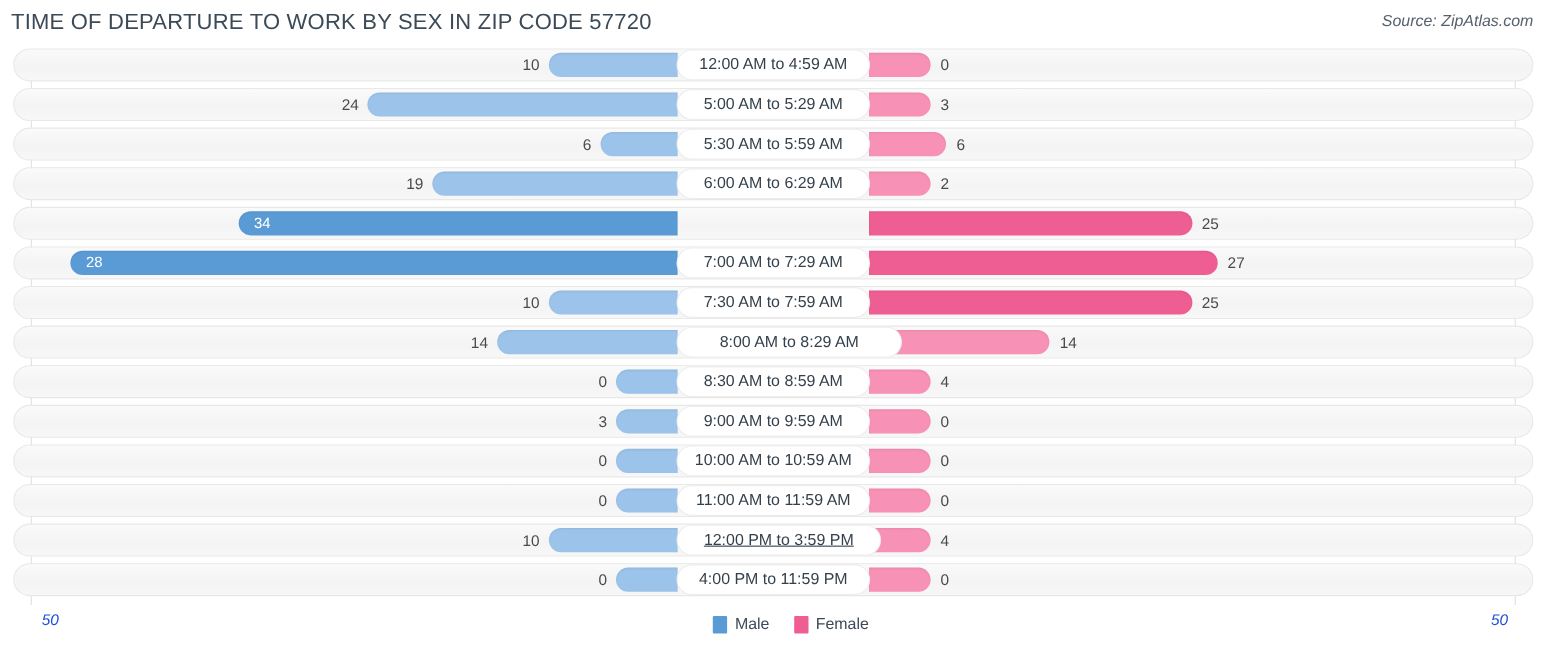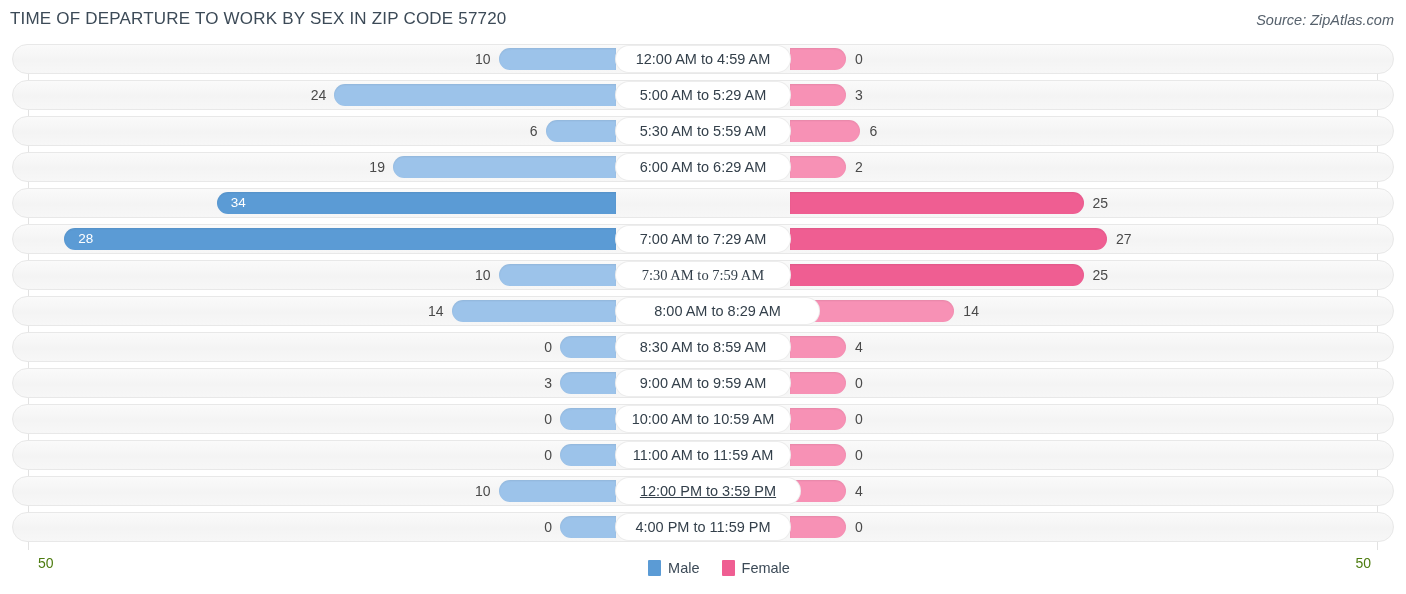--- a/index.html
+++ b/index.html
@@ -26,21 +26,21 @@
     position: absolute;
     left: 0;
     top: 0;
     width: 1406px;
     height: 44px;
   }
   .chart-title {
     position: absolute;
     left: 10px;
     top: 9px;
-    font-size: 17px;
+    font-size: 20px;
     letter-spacing: 0.2px;
     color: #3c4a57;
     white-space: nowrap;
   }
   .source-note {
     position: absolute;
     right: 12px;
     top: 12px;
     font-size: 14.5px;
     font-style: italic;
@@ -157,21 +157,22 @@
     position: absolute;
     left: 0;
     top: 550px;
     width: 1406px;
     height: 44px;
   }
   .tick {
     position: absolute;
     top: 5px;
     font-size: 14px;
-    color: #4d7c0f;
+    color: #1d4ed8;
+    font-style: italic;
   }
   .tick.left  { left: 38px; }
   .tick.right { right: 35px; }
 
   .legend {
     position: absolute;
     left: 0;
     top: 10px;
     width: 1406px;
     display: flex;
@@ -269,21 +270,21 @@
             <div class="cat-pill" style="left: 616px; width: 174px;">7:00 AM to 7:29 AM</div>
           </div>
         </div>
         <div class="row">
           <div class="row-track"></div>
           <div class="bars">
             <div class="bar male" style="left: 498.6px; width: 117.4px;"></div>
             <div class="val male-out" style="left: 434.6px; width: 56px;">10</div>
             <div class="bar female strong" style="left: 790px; width: 293.5px;"></div>
             <div class="val female-out" style="left: 1092.5px; width: 60px;">25</div>
-            <div class="cat-pill" style="left: 616px; width: 174px; font-family: Liberation Serif, serif;">7:30 AM to 7:59 AM</div>
+            <div class="cat-pill" style="left: 616px; width: 174px;">7:30 AM to 7:59 AM</div>
           </div>
         </div>
         <div class="row">
           <div class="row-track"></div>
           <div class="bars">
             <div class="bar male" style="left: 451.64px; width: 164.36px;"></div>
             <div class="val male-out" style="left: 387.64px; width: 56px;">14</div>
             <div class="bar female" style="left: 790px; width: 164.36px;"></div>
             <div class="val female-out" style="left: 963.36px; width: 60px;">14</div>
             <div class="cat-pill" style="left: 616px; width: 203px;">8:00 AM to 8:29 AM</div>

